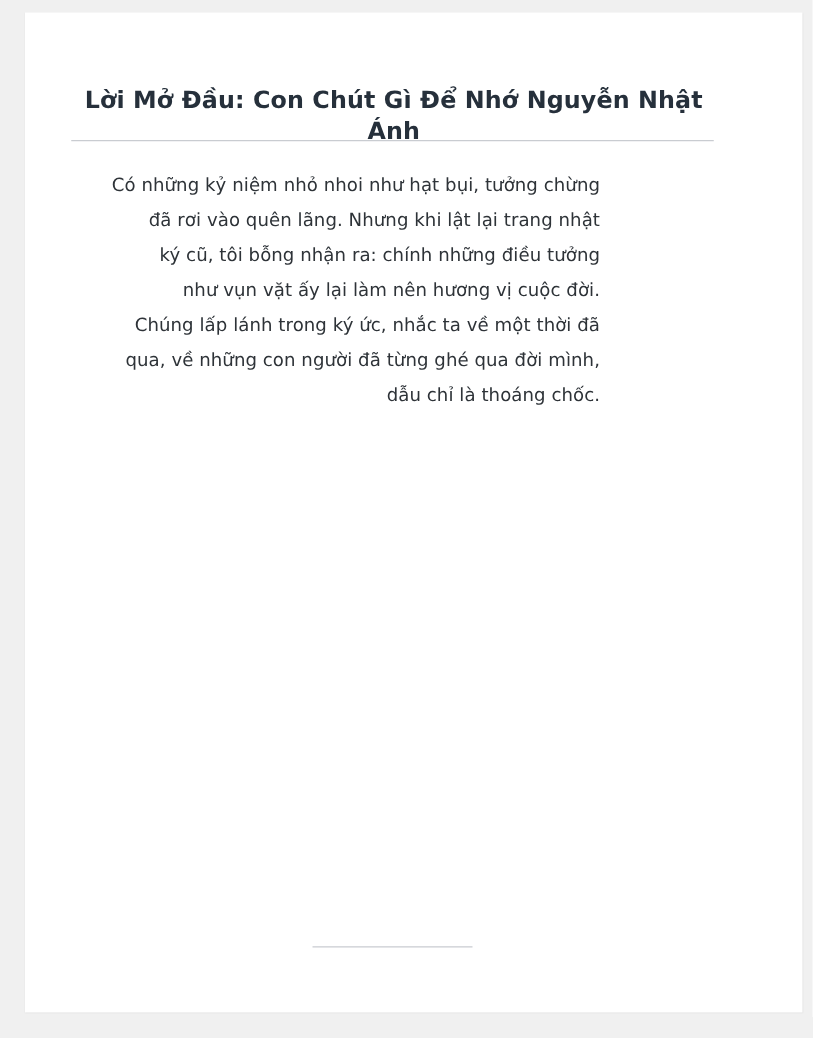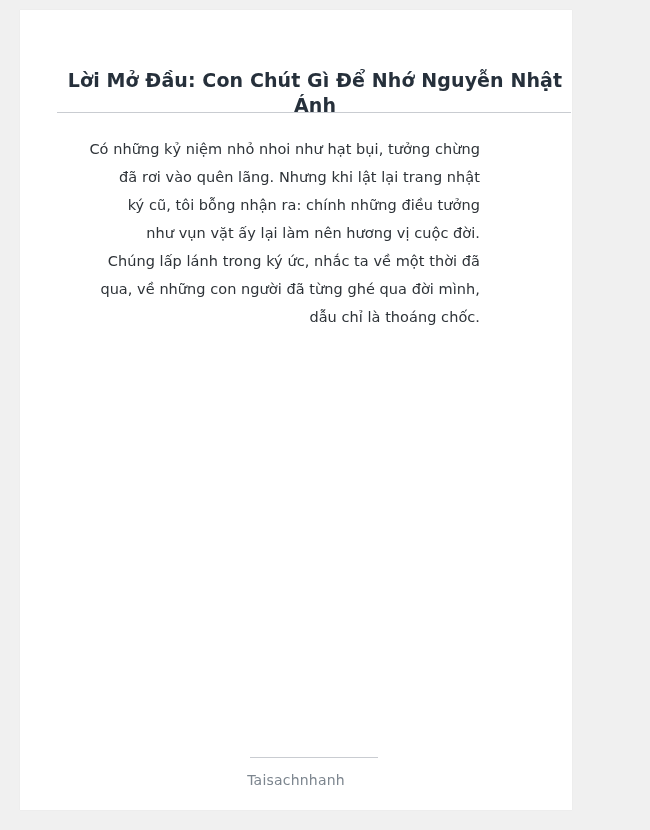--- a/index.html
+++ b/index.html
@@ -10,21 +10,21 @@
     width: 650px;
     height: 830px;
     background: #f0f0f0;
     font-family: "DejaVu Sans", sans-serif;
     overflow: hidden;
   }
   .page {
     position: absolute;
     left: 20px;
     top: 10px;
-    width: 552px;
+    width: 622px;
     height: 800px;
     background: #ffffff;
     box-sizing: border-box;
     box-shadow: 0 0 1px rgba(0,0,0,0.08);
     overflow: hidden;
     text-decoration: underline;
   }
   .page-inner {
     position: relative;
     width: 100%;
@@ -97,16 +97,15 @@
     <div class="body-text">Có những kỷ niệm nhỏ nhoi như hạt bụi, tưởng chừng
 đã rơi vào quên lãng. Nhưng khi lật lại trang nhật
 ký cũ, tôi bỗng nhận ra: chính những điều tưởng
 như vụn vặt ấy lại làm nên hương vị cuộc đời.
 Chúng lấp lánh trong ký ức, nhắc ta về một thời đã
 qua, về những con người đã từng ghé qua đời mình,
 dẫu chỉ là thoáng chốc.</div>
 
     <div class="footer-rule"></div>
 
-    <div class="footer-text">Taisachnhanh</div>
 
   </div>
 </div>
 
 </body></html>

